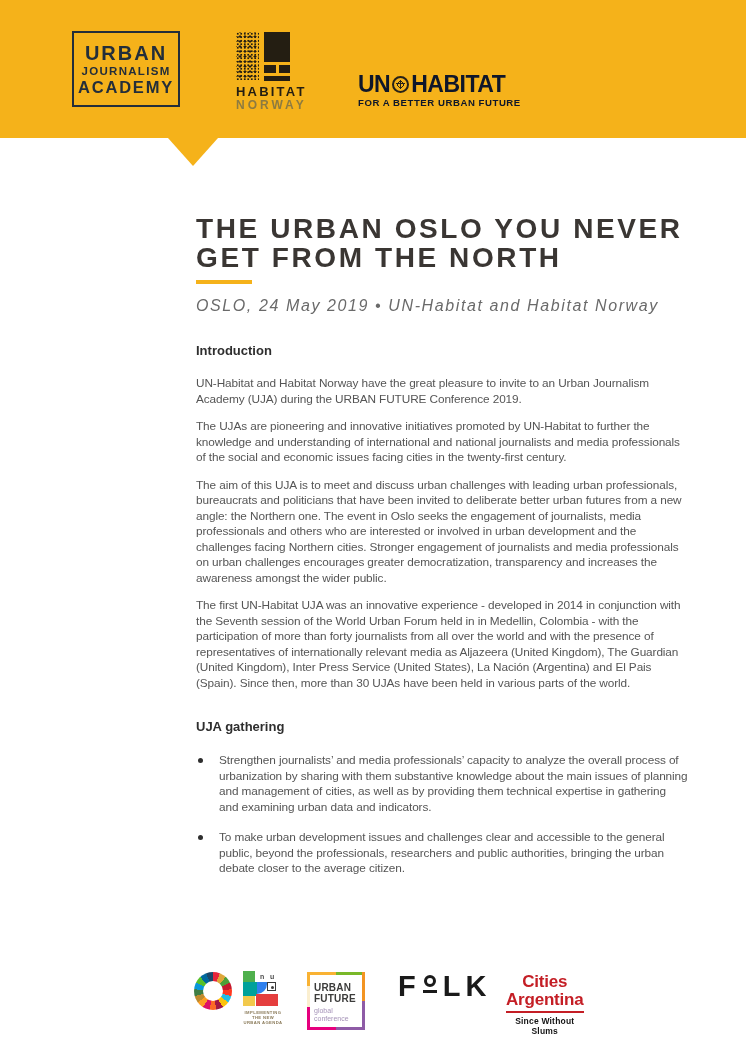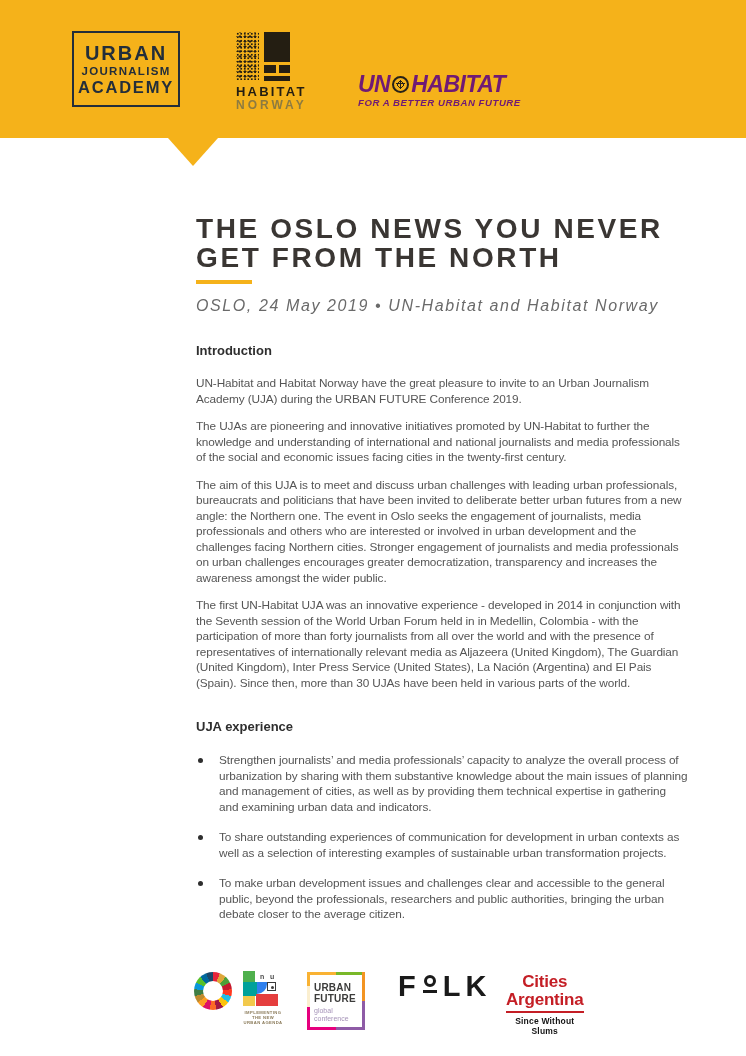--- a/index.html
+++ b/index.html
@@ -52,21 +52,21 @@
     background-position: 0 0, 1.5px 2px;
   }
   .hn-b1 { position:absolute; left:28px; top:0;    width:26px; height:30px; background:#241E12; }
   .hn-b2 { position:absolute; left:28px; top:33px; width:12px; height:8px;  background:#241E12; }
   .hn-b3 { position:absolute; left:43px; top:33px; width:11px; height:8px;  background:#241E12; }
   .hn-b4 { position:absolute; left:28px; top:44px; width:26px; height:5px;  background:#241E12; }
   .hn-habitat { margin-top: 5px; font-size: 13px; font-weight: 700; letter-spacing: 2.2px; line-height: 13px; }
   .hn-norway  { margin-top: 1px; font-size: 12px; font-weight: 700; letter-spacing: 3px; line-height: 13px; color: #8D7B40; }
 
   
-  .unh { position: absolute; left: 358px; top: 72px; color: #701a75; font-style: italic; }
+  .unh { position: absolute; left: 358px; top: 72px; color: #0f172a; }
   .unh-row { display: flex; align-items: center; }
   .unh-word { font-size: 23px; font-weight: 800; letter-spacing: -0.5px; line-height: 24px; }
   .un-emblem {
     width: 17px; height: 17px; margin: 0 2px;
     border: 2px solid #282218; border-radius: 50%;
     background:
       linear-gradient(#282218, #282218) center/9px 1.2px no-repeat,
       linear-gradient(#282218, #282218) center/1.2px 9px no-repeat,
       radial-gradient(circle at center, transparent 2.5px, #282218 2.5px 3.5px, transparent 3.5px);
   }
@@ -185,39 +185,36 @@
         <span class="un-emblem"></span>
         <span class="unh-word">HABITAT</span>
       </div>
       <div class="unh-tagline">FOR A BETTER URBAN FUTURE</div>
     </div>
   </div>
   <div class="band-triangle"></div>
 
   <div class="content">
     <div class="title" style="margin-top:76px; padding-top:138px;">
-      <div class="title-line">THE OSLO NEWS YOU NEVER</div>
+      <div class="title-line">THE URBAN OSLO YOU NEVER</div>
       <div class="title-line">GET FROM THE NORTH</div>
     </div>
     <div class="rule"></div>
     <div class="subtitle">OSLO, 24 May 2019 • UN-Habitat and Habitat Norway</div>
 
     <h2 class="sec">Introduction</h2>
     <p class="body" style="margin-top:13px">UN-Habitat and Habitat Norway have the great pleasure to invite to an Urban Journalism Academy (UJA) during the URBAN FUTURE Conference 2019.</p>
     <p class="body">The UJAs are pioneering and innovative initiatives promoted by UN-Habitat to further the knowledge and understanding of international and national journalists and media professionals of the social and economic issues facing cities in the twenty-first century.</p>
     <p class="body">The aim of this UJA is to meet and discuss urban challenges with leading urban professionals, bureaucrats and politicians that have been invited to deliberate better urban futures from a new angle: the Northern one. The event in Oslo seeks the engagement of journalists, media professionals and others who are interested or involved in urban development and the challenges facing Northern cities. Stronger engagement of journalists and media professionals on urban challenges encourages greater democratization, transparency and increases the awareness amongst the wider public.</p>
     <p class="body">The first UN-Habitat UJA was an innovative experience - developed in 2014 in conjunction with the Seventh session of the World Urban Forum held in in Medellin, Colombia - with the participation of more than forty journalists from all over the world and with the presence of representatives of internationally relevant media as Aljazeera (United Kingdom), The Guardian (United Kingdom), Inter Press Service (United States), La Nación (Argentina) and El Pais (Spain). Since then, more than 30 UJAs have been held in various parts of the world.</p>
 
-    <h2 class="sec">UJA experience</h2>
+    <h2 class="sec">UJA gathering</h2>
     <ul class="obj">
       <li>
         <span>Strengthen journalists’ and media professionals’ capacity to analyze the overall process of urbanization by sharing with them substantive knowledge about the main issues of planning and management of cities, as well as by providing them technical expertise in gathering and examining urban data and indicators.</span>
-      </li>
-      <li>
-        <span>To share outstanding experiences of communication for development in urban contexts as well as a selection of interesting examples of sustainable urban transformation projects.</span>
       </li>
       <li>
         <span>To make urban development issues and challenges clear and accessible to the general public, beyond the professionals, researchers and public authorities, bringing the urban debate closer to the average citizen.</span>
       </li>
     </ul>
   </div>
 
   <div class="footer">
 
     <div class="sdg-wheel"></div>

